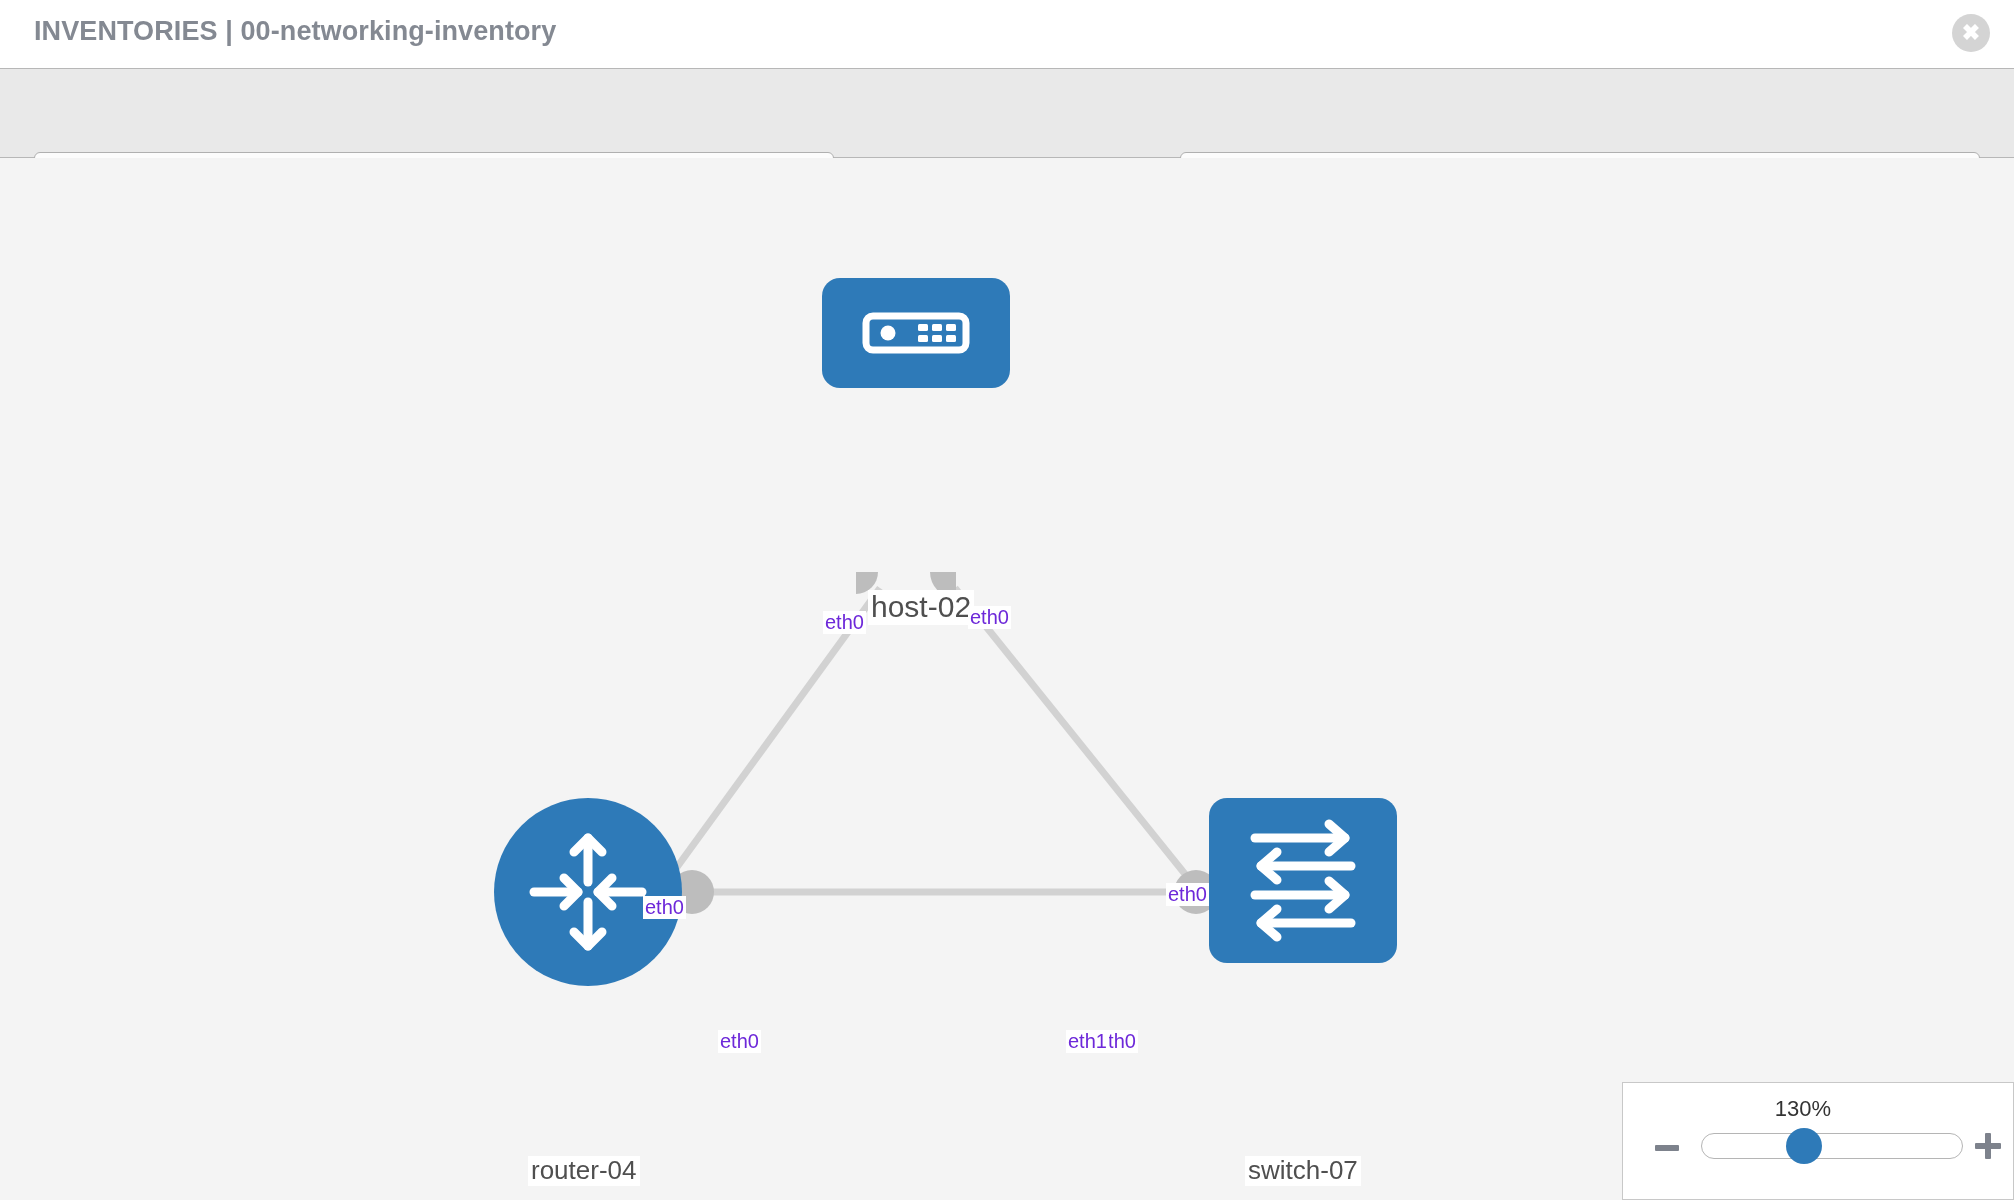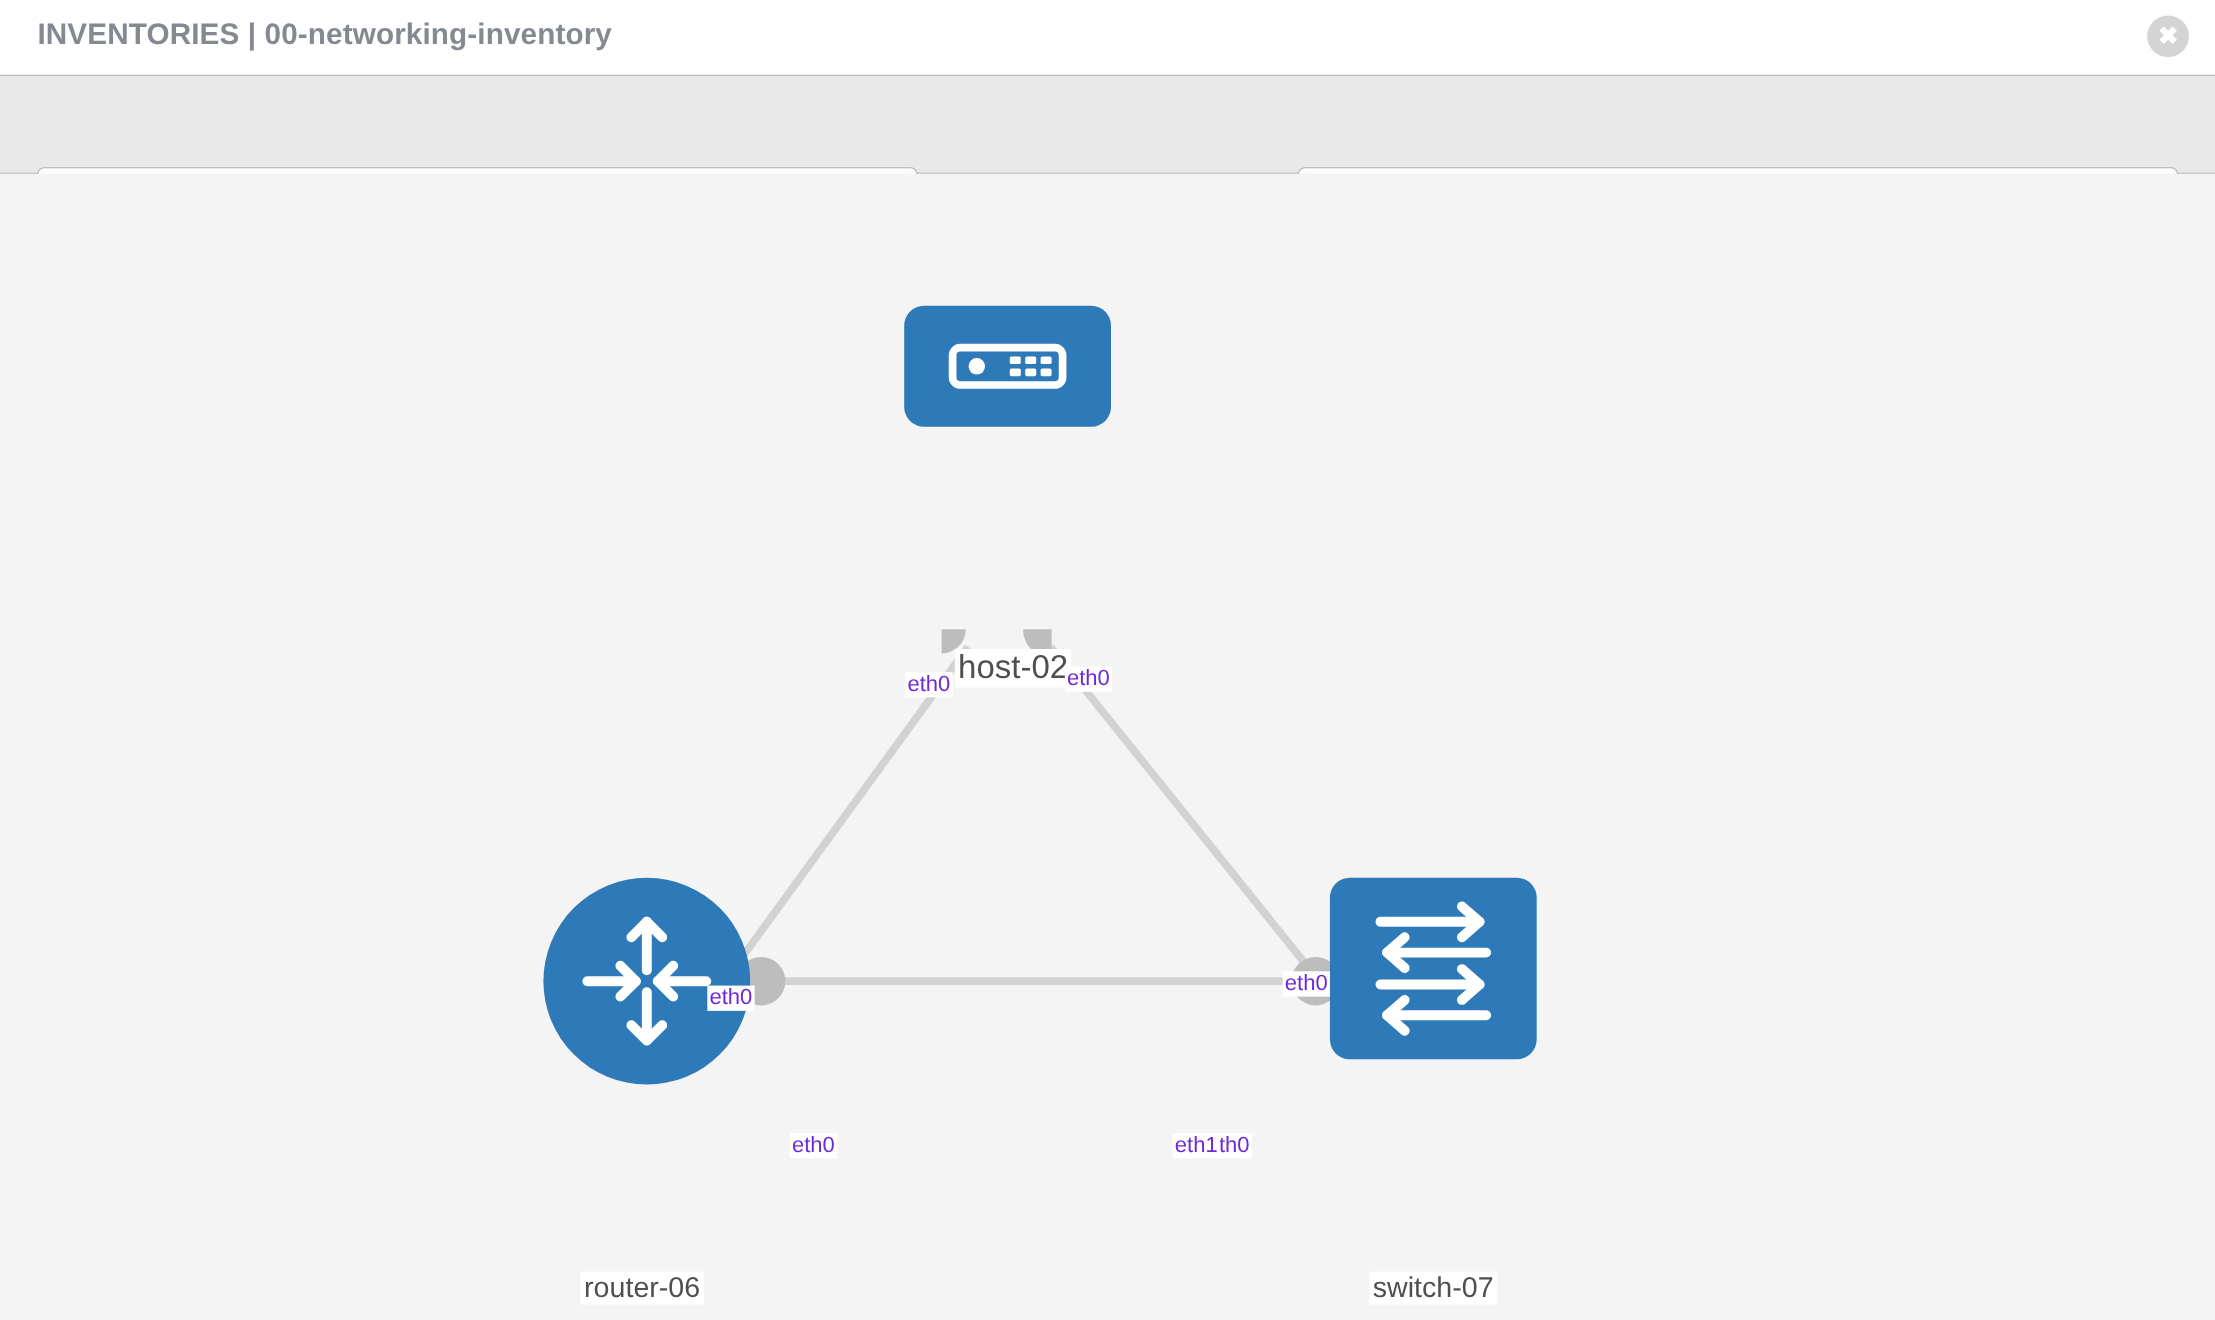--- a/index.html
+++ b/index.html
@@ -254,21 +254,21 @@
           <path d="M80 134 L94 148 L108 134"></path>
 
           <path d="M40 94 L84 94"></path>
           <path d="M70 80 L84 94 L70 108"></path>
 
           <path d="M148 94 L104 94"></path>
           <path d="M118 80 L104 94 L118 108"></path>
         </g>
       </svg>
     </div>
-    <div class="node-label" style="left:528px; top:998px;">router-06</div>
+    <div class="node-label" style="left:528px; top:998px;">router-04</div>
 
     <div class="node" style="left:1209px; top:640px; width:188px; height:165px;">
       <div class="node-switch"></div>
       <svg class="node-ico" width="188" height="165" viewBox="0 0 188 165">
         <g stroke="#ffffff" stroke-width="9" stroke-linecap="round" stroke-linejoin="round" fill="none">
 
           <path d="M46 40 L136 40"></path>
           <path d="M120 26 L136 40 L120 54"></path>
 
           <path d="M142 68 L52 68"></path>
@@ -286,14 +286,21 @@
 
     <div class="iface-label" style="left:823px; top:453px;">eth0</div>
     <div class="iface-label" style="left:968px; top:448px;">eth0</div>
     <div class="iface-label" style="left:643px; top:738px;">eth0</div>
     <div class="iface-label" style="left:1166px; top:725px;">eth0</div>
     <div class="iface-label" style="left:718px; top:872px;">eth0</div>
     <div class="iface-label" style="left:1095px; top:872px;">eth0</div>
     <div class="iface-label" style="left:1066px; top:872px;">eth1</div>
   </div>
 
+  <div class="zoom-panel">
+    <div class="zoom-value">130%</div>
+    <div class="zoom-minus"></div>
+    <div class="zoom-track"></div>
+    <div class="zoom-thumb"></div>
+    <div class="zoom-plus"></div>
+  </div>
 
 </div>
 
 </body></html>

